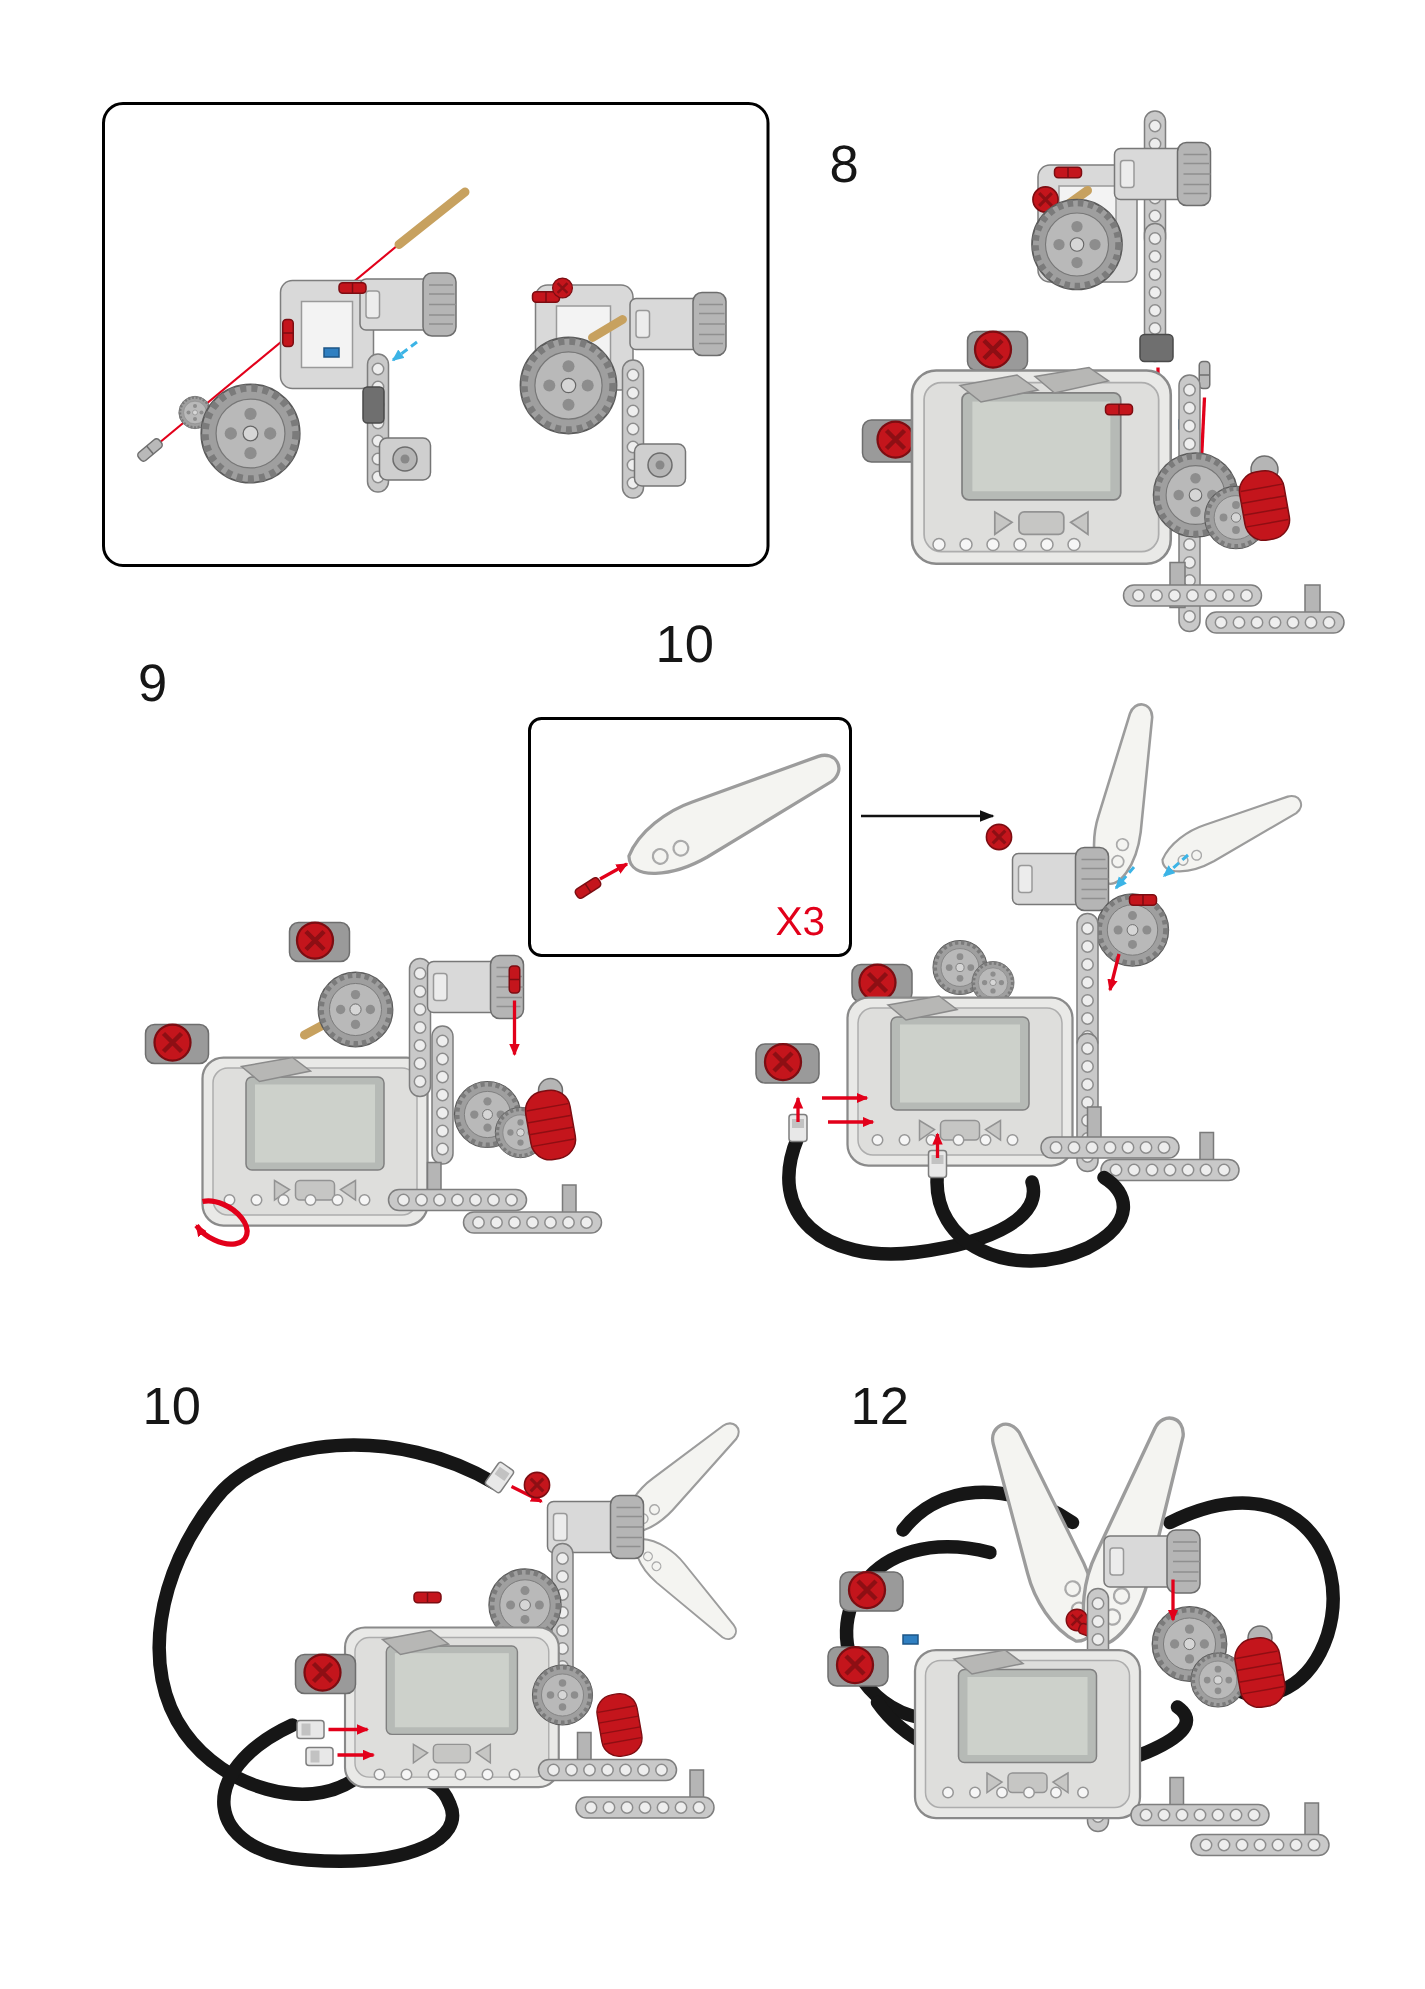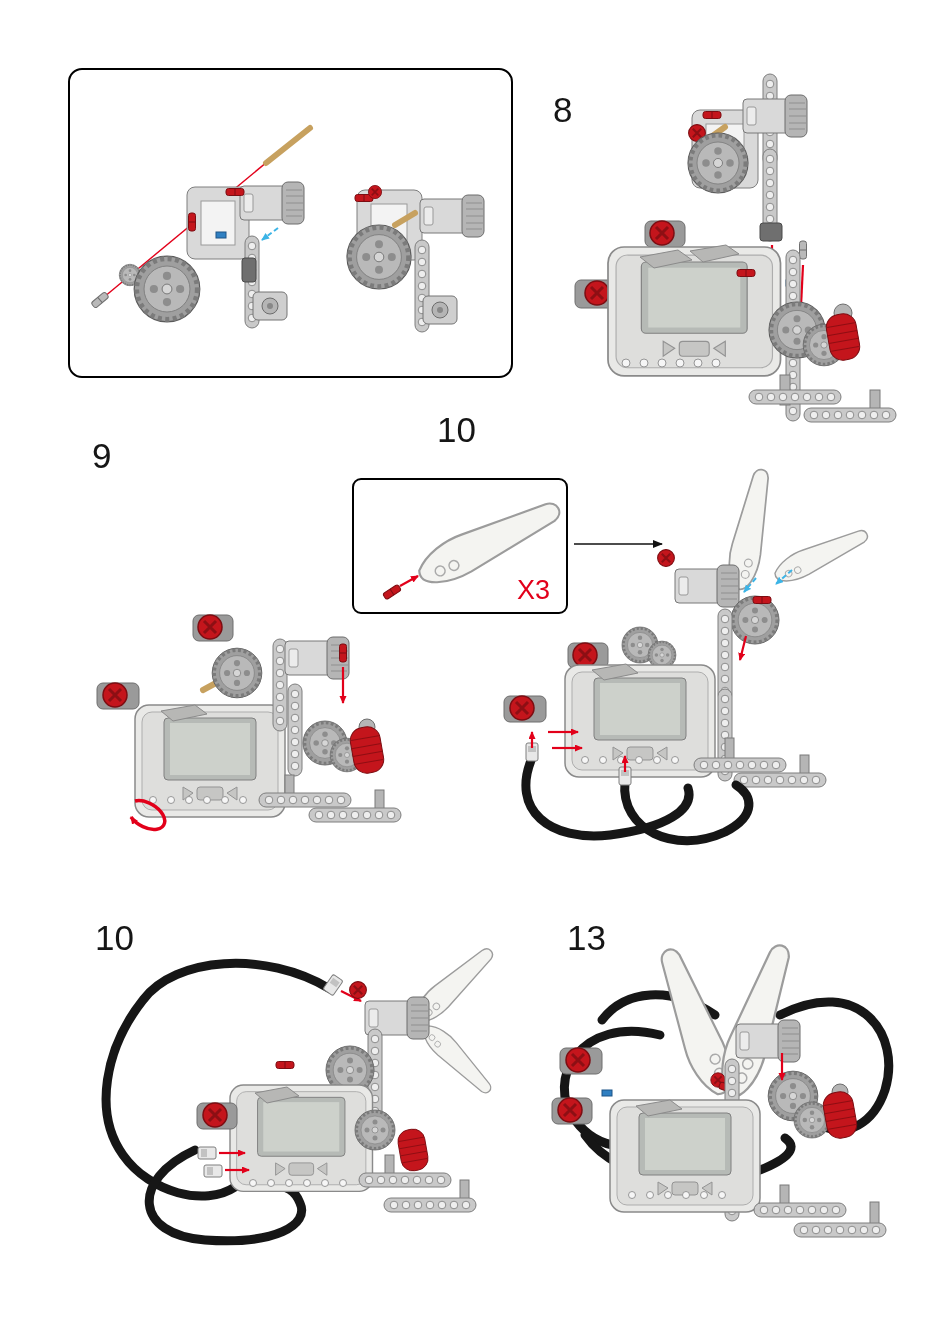--- a/index.html
+++ b/index.html
@@ -246,21 +246,21 @@
       <use href="#p-beam" transform="translate(280,220) rotate(90)"></use>
     </g>
     <g>
       <use href="#p-redpin" transform="translate(268,58) rotate(90)"></use>
       <line class="arrow-red" x1="268" y1="72" x2="268" y2="108" marker-end="url(#mk-red)"></line>
     </g>
     <path class="rot-arrow" d="M 60,206 A 20,12 30 1 1 56,222" marker-end="url(#mk-red)"></path>
   </svg>
 
   <div class="step-number" style="left:437px;top:412px;">10</div>
-  <div class="box box-small" style="left:352px;top:478px;width:216px;height:136px;">
+  <div class="box box-small" style="left:352px;top:478px;width:216px;height:160px;">
     <svg class="art" style="left:0;top:0;" width="212" height="132">
       <use href="#p-blade" transform="translate(70,98) rotate(-33) scale(1.45)"></use>
       <use href="#p-redpin" transform="translate(38,112) rotate(-33)"></use>
       <line class="arrow-red" x1="46" y1="106" x2="64" y2="96" marker-end="url(#mk-red)"></line>
     </svg>
     <span class="qty" style="right:16px;bottom:8px;">X3</span>
   </div>
   <svg class="art" style="left:572px;top:532px;" width="100" height="24">
     <line x1="2" y1="12" x2="90" y2="12" stroke="#111111" stroke-width="1.6" marker-end="url(#mk-black)"></line>
   </svg>
@@ -350,21 +350,21 @@
       <use href="#p-beam" transform="translate(355,260) rotate(90)"></use>
     </g>
     <g>
       <use href="#p-conn" transform="translate(132,208) rotate(-90)"></use>
       <use href="#p-conn" transform="translate(138,226) rotate(-90)"></use>
       <line class="arrow-red" x1="144" y1="208" x2="170" y2="208" marker-end="url(#mk-red)"></line>
       <line class="arrow-red" x1="150" y1="225" x2="174" y2="225" marker-end="url(#mk-red)"></line>
     </g>
   </svg>
 
-  <div class="step-number" style="left:567px;top:920px;">13</div>
+  <div class="step-number" style="left:567px;top:920px;">12</div>
   <svg class="art" style="left:540px;top:940px;" width="370" height="315">
     <g>
       <path class="cable" d="M 240,75 C 320,35 362,95 345,150 C 333,186 305,195 288,188"></path>
       <path class="cable" d="M 120,95 C 40,75 5,140 35,180 C 60,214 100,210 118,196"></path>
       <path class="cable" d="M 45,195 C 80,245 170,252 225,228 C 255,215 255,205 245,198"></path>
       <path class="cable" d="M 175,75 C 130,45 85,50 62,80"></path>
     </g>
     <g>
       <use href="#p-blade" transform="translate(185,150) rotate(-118) scale(1.45)"></use>
       <use href="#p-blade" transform="translate(195,155) rotate(-78) scale(1.5)"></use>

